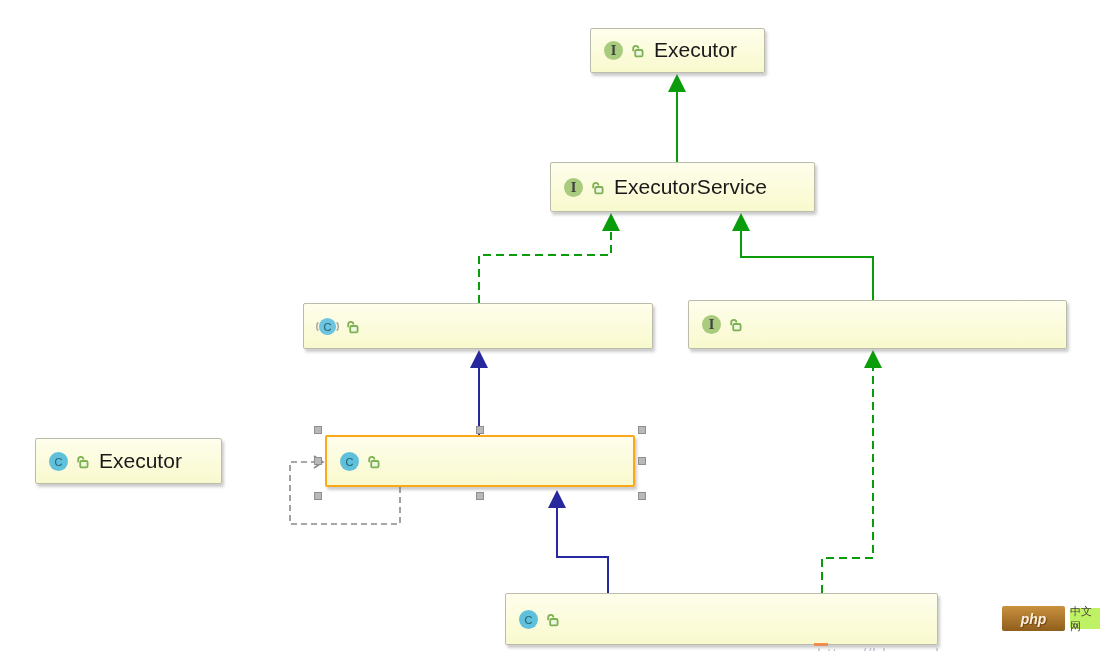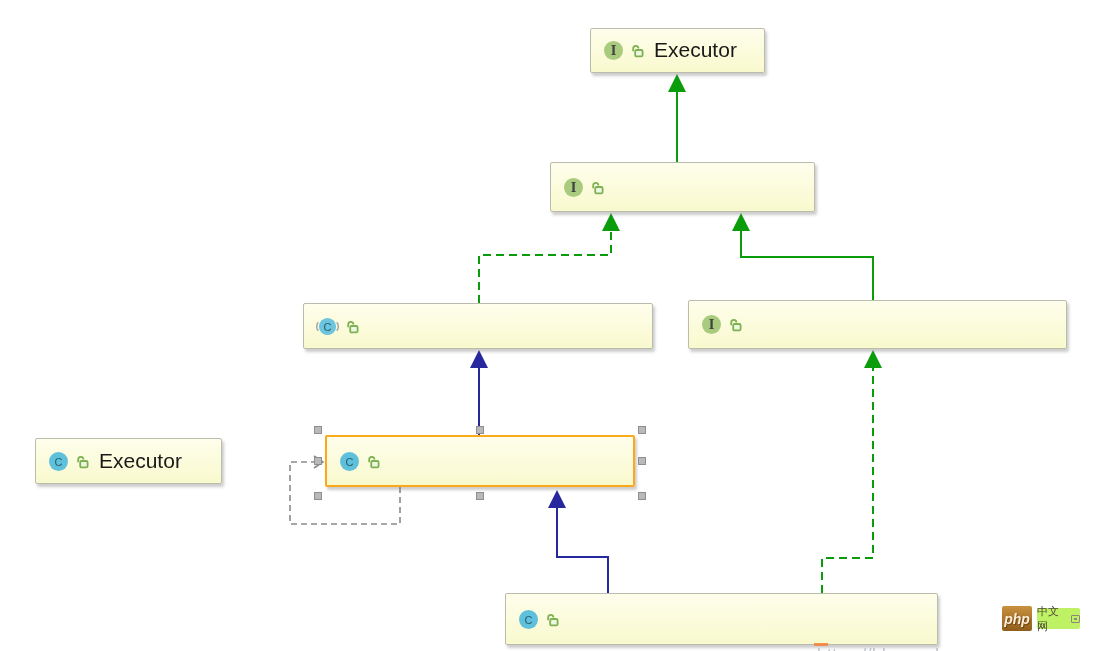--- a/index.html
+++ b/index.html
@@ -29,21 +29,21 @@
   .watermark {
     position:absolute; z-index:4; font-size:17px;
     color:rgba(176,183,194,0.85); letter-spacing:0.5px;margin-top:24px;
   }
   .watermark-tick {
     position:absolute; z-index:4; width:14px; height:3px;
     background:#F5803A; opacity:0.85;
   }
   .brand { position:absolute; z-index:4; display:flex; align-items:center; }
   .brand-php {
-    width:30px; height:25px; border-radius:2px;
+    width:63px; height:25px; border-radius:2px;
     background:linear-gradient(#C9913F, #8F5E1C);
     color:#FCEFDC; font-size:14px; font-weight:bold; font-style:italic;
     display:flex; align-items:center; justify-content:center;
     text-shadow:1px 1px 1px rgba(90,50,0,0.7);
   }
   .brand-site {
     margin-left:5px; width:43px; height:21px; border-radius:2px;
     background:#bef264; color:#4A4138; font-size:11px;
     display:flex; align-items:center; justify-content:center; gap:2px;
   }
@@ -121,20 +121,21 @@
         <circle cx="10.5" cy="10.5" r="9.5" fill="#A9CB7E"></circle>
         <text x="10.5" y="15" text-anchor="middle" font-family="DejaVu Serif, serif" font-size="12" font-weight="bold" fill="#424242">I</text>
       </svg>
     </span>
     <span class="icon lock-icon">
       <svg width="15" height="15" viewBox="0 0 15 15">
         <path d="M3.2 8.2 V5.4 a2.6 2.6 0 0 1 5.2 0" fill="none" stroke="#7DB152" stroke-width="1.8"></path>
         <rect x="5.2" y="7" width="7.4" height="6.4" rx="1.4" fill="#EDF7E2" stroke="#7DB152" stroke-width="1.8"></rect>
       </svg>
     </span>
+    <span class="label">ExecutorService</span>
   </div>
 
   <div class="node" style="left:303px; top:303px; width:350px; height:46px;">
     <span class="icon kind-icon">
       <svg width="23" height="21" viewBox="0 0 23 21">
         <path d="M2.2 6.2 a7.5 7.5 0 0 0 0 8.6" stroke="#ABABAB" fill="none" stroke-width="1.6"></path>
         <path d="M20.8 6.2 a7.5 7.5 0 0 1 0 8.6" stroke="#ABABAB" fill="none" stroke-width="1.6"></path>
         <circle cx="11.5" cy="10.5" r="8.6" fill="#6CC4DE"></circle>
         <text x="11.5" y="14.5" text-anchor="middle" font-family="Liberation Sans, sans-serif" font-size="11" fill="#235E6C">C</text>
       </svg>

